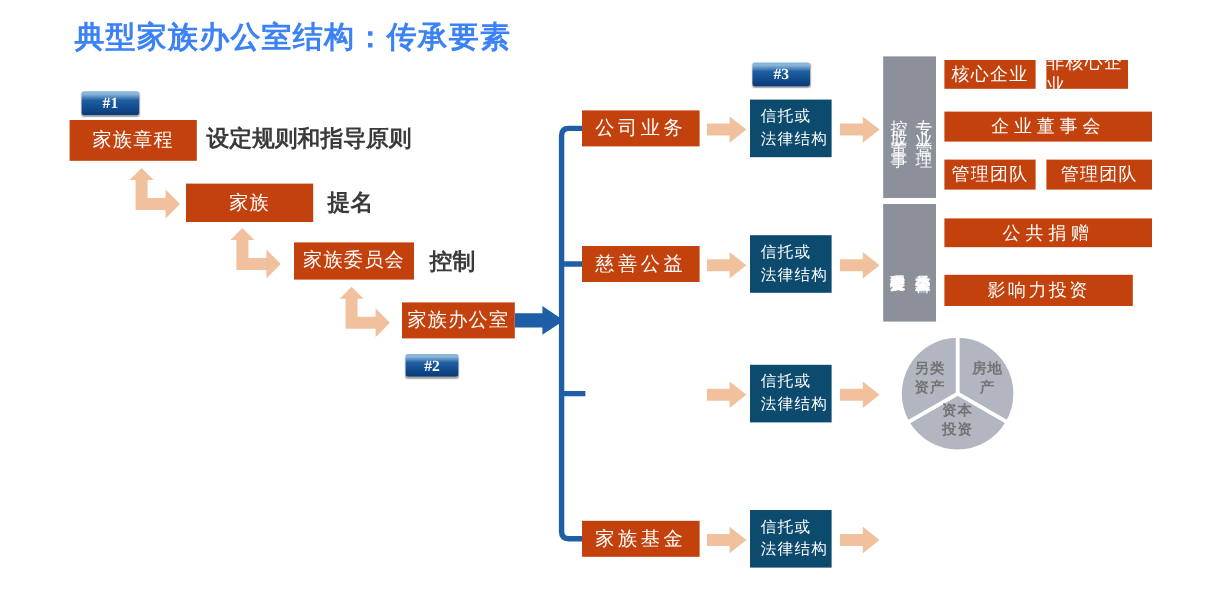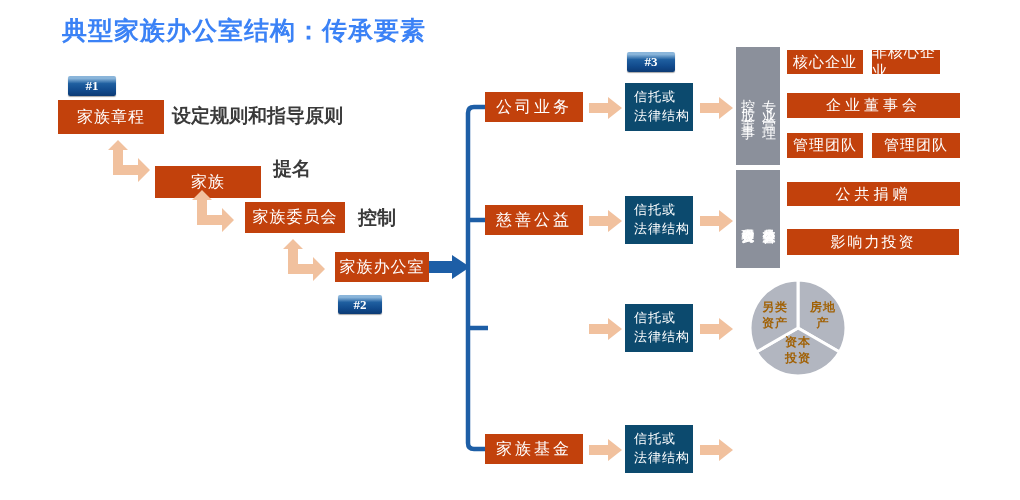--- a/index.html
+++ b/index.html
@@ -30,42 +30,42 @@
   }
   .rbox{font-size:15px;letter-spacing:1px;}
   .wide{letter-spacing:4px;}
   .vbox{
     background:#8b909b;display:flex;flex-direction:row;align-items:center;justify-content:center;gap:3px;
   }
   .vcol{writing-mode:vertical-rl;text-orientation:upright;color:#fff;}
   .v1{font-size:14px;letter-spacing:9px;}
   .v2{font-size:13px;letter-spacing:0px;}
   .pielabel{
-    position:absolute;color:#a16207;font-size:12px;font-weight:bold;line-height:1.3;
+    position:absolute;color:#737373;font-size:12px;font-weight:bold;line-height:1.3;
     text-align:center;white-space:pre-line;letter-spacing:1px;
   }
   svg{display:block;}
 </style>
 </head>
 <body>
 
 <div class="canvas">
 
   <div class="abs title">典型家族办公室结构：传承要素</div>
 
   <div class="abs badge" style="left:68px;top:76px;">#1</div>
 
   <div class="abs gbox" style="left:58px;top:100px;width:106px;height:34px;">家族章程</div>
   <div class="abs note" style="left:172px;top:103px;">设定规则和指导原则</div>
 
   <svg class="abs" style="left:108px;top:140px;" width="44" height="42" viewBox="0 0 44 42">
     <polygon points="10,0 20,10 15,10 15,25 30,25 30,18 42,30 30,42 30,35 5,35 5,10 0,10" fill="#f1c19e"></polygon>
   </svg>
 
-  <div class="abs gbox" style="left:155px;top:166px;width:106px;height:32px;">家族</div>
+  <div class="abs gbox" style="left:155px;top:153px;width:106px;height:32px;">家族</div>
   <div class="abs note" style="left:273px;top:156px;">提名</div>
 
   <svg class="abs" style="left:192px;top:190px;" width="44" height="42" viewBox="0 0 44 42">
     <polygon points="10,0 20,10 15,10 15,25 30,25 30,18 42,30 30,42 30,35 5,35 5,10 0,10" fill="#f1c19e"></polygon>
   </svg>
 
   <div class="abs gbox" style="left:245px;top:202px;width:100px;height:31px;">家族委员会</div>
   <div class="abs note" style="left:358px;top:205px;">控制</div>
 
   <svg class="abs" style="left:283px;top:239px;" width="44" height="42" viewBox="0 0 44 42">
@@ -132,21 +132,21 @@
   <div class="abs gbox rbox" style="left:872px;top:50px;width:68px;height:24px;">非核心企业</div>
   <div class="abs gbox rbox wide" style="left:787px;top:93px;width:173px;height:25px;">企业董事会</div>
   <div class="abs gbox rbox" style="left:787px;top:133px;width:76px;height:25px;">管理团队</div>
   <div class="abs gbox rbox" style="left:872px;top:133px;width:88px;height:25px;">管理团队</div>
 
   <div class="abs vbox" style="left:736px;top:170px;width:44px;height:98px;">
     <div class="vcol v2">投资理财委员会</div>
     <div class="vcol v2">慈善公益委员会</div>
   </div>
   <div class="abs gbox rbox wide" style="left:787px;top:182px;width:173px;height:24px;">公共捐赠</div>
-  <div class="abs gbox rbox" style="left:787px;top:229px;width:172px;height:26px;letter-spacing:2px;">影响力投资</div>
+  <div class="abs gbox rbox" style="left:787px;top:229px;width:157px;height:26px;letter-spacing:2px;">影响力投资</div>
 
   <div class="abs" style="left:748px;top:278px;width:100px;height:100px;">
     <svg width="100" height="100" viewBox="0 0 100 100">
       <path d="M50,50 L50,2 A48,48 0 0 1 91.57,74 Z" fill="#b2b6c0" stroke="#fff" stroke-width="3"></path>
       <path d="M50,50 L91.57,74 A48,48 0 0 1 8.43,74 Z" fill="#b2b6c0" stroke="#fff" stroke-width="3"></path>
       <path d="M50,50 L8.43,74 A48,48 0 0 1 50,2 Z" fill="#b2b6c0" stroke="#fff" stroke-width="3"></path>
     </svg>
     <div class="pielabel" style="left:4px;top:22px;width:46px;">另类
 资产</div>
     <div class="pielabel" style="left:52px;top:22px;width:46px;">房地

